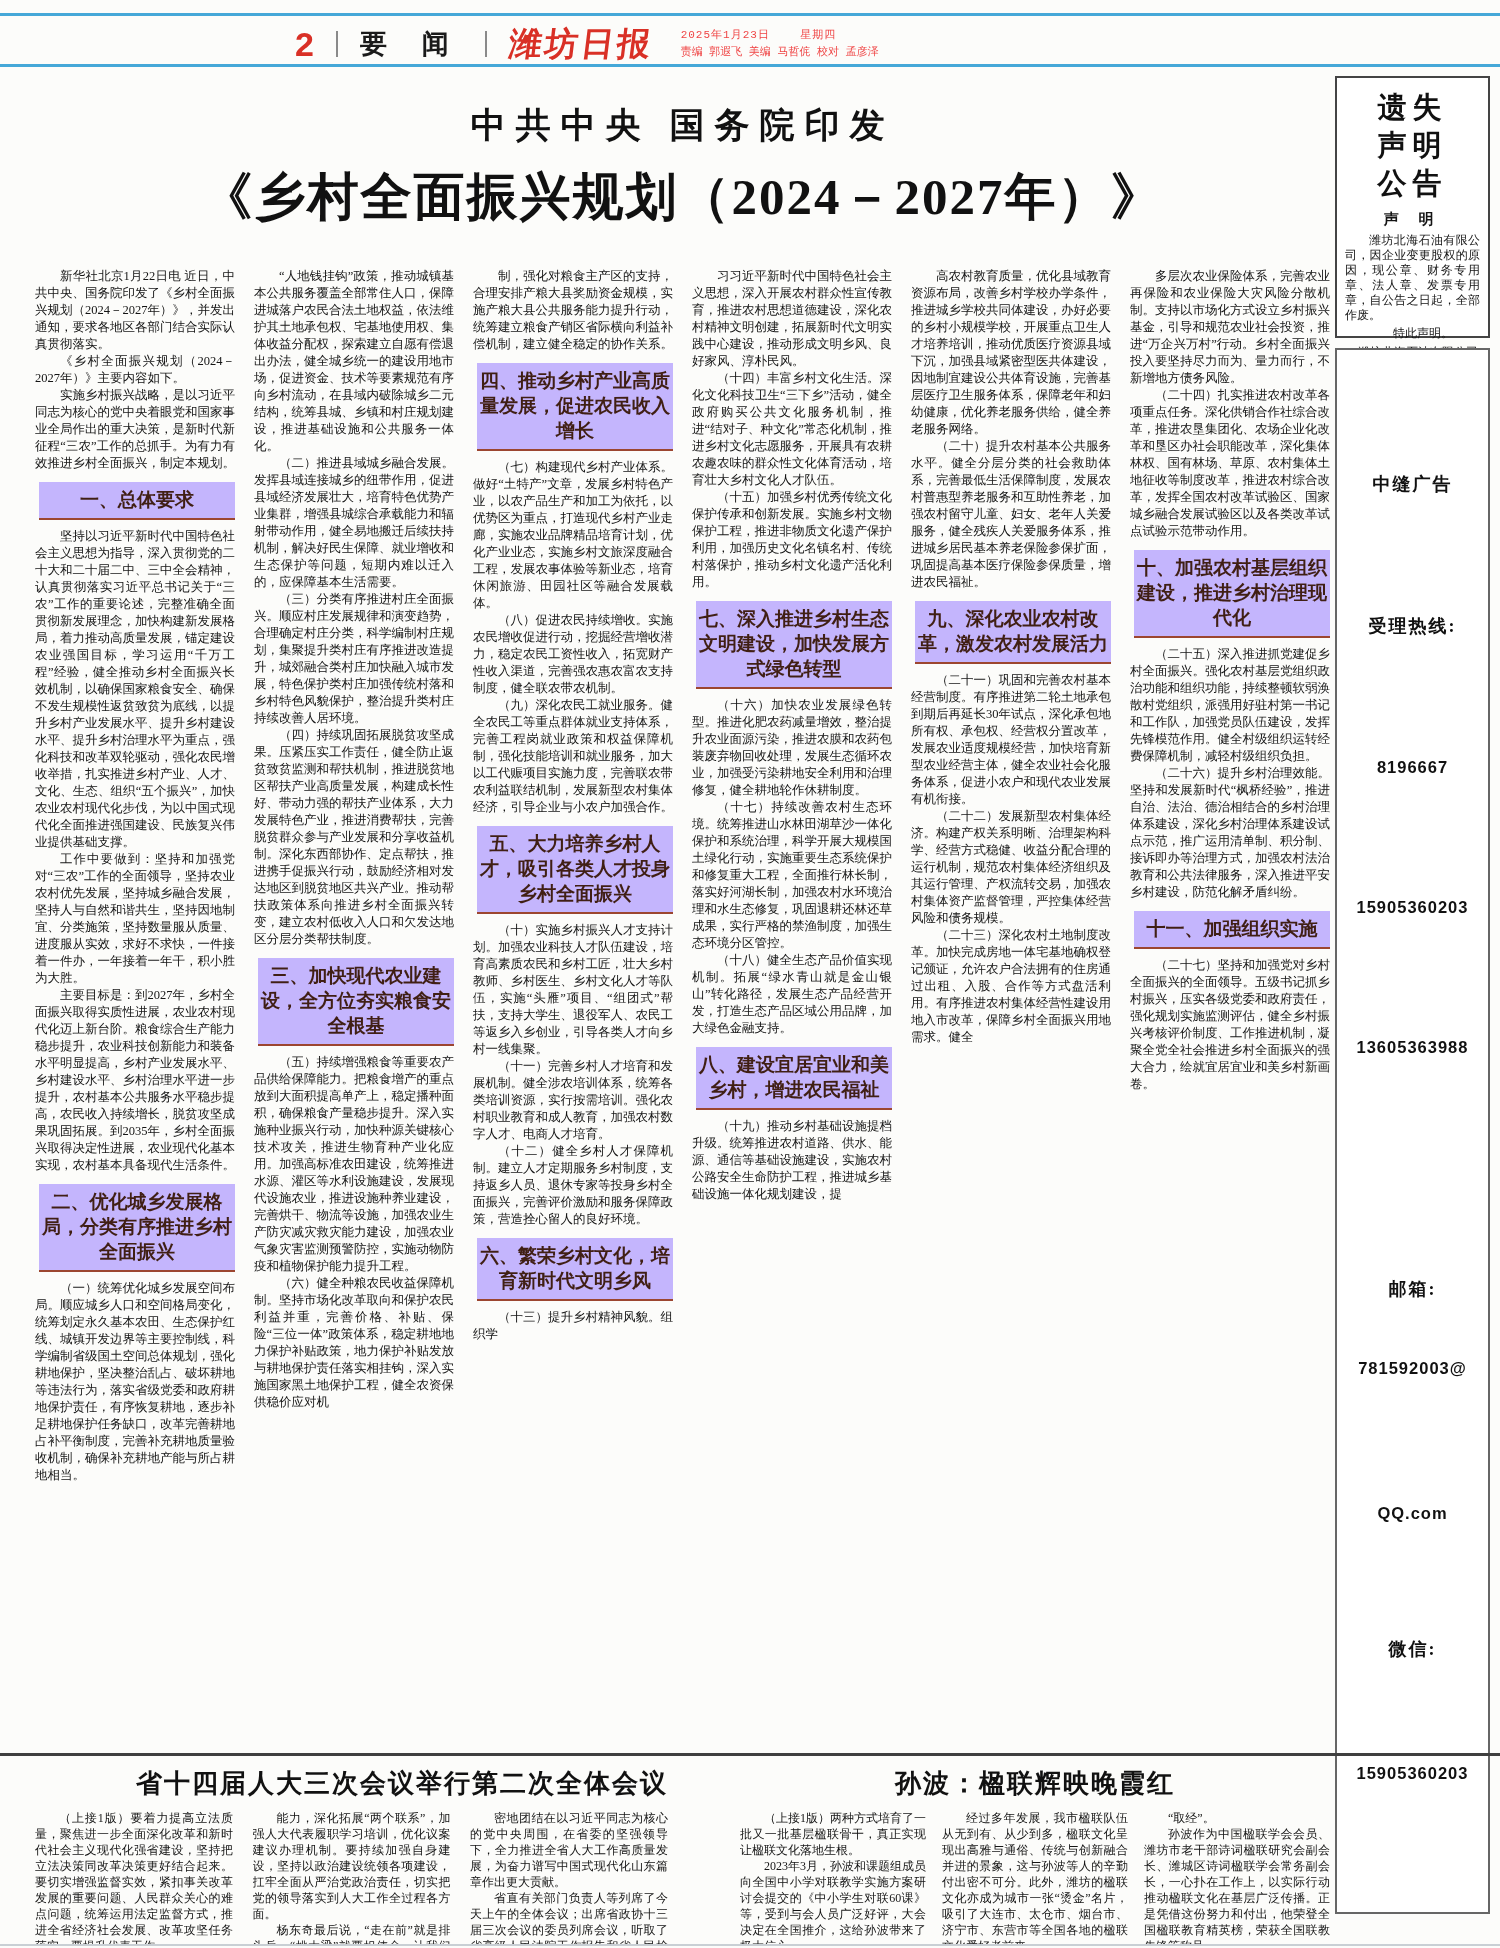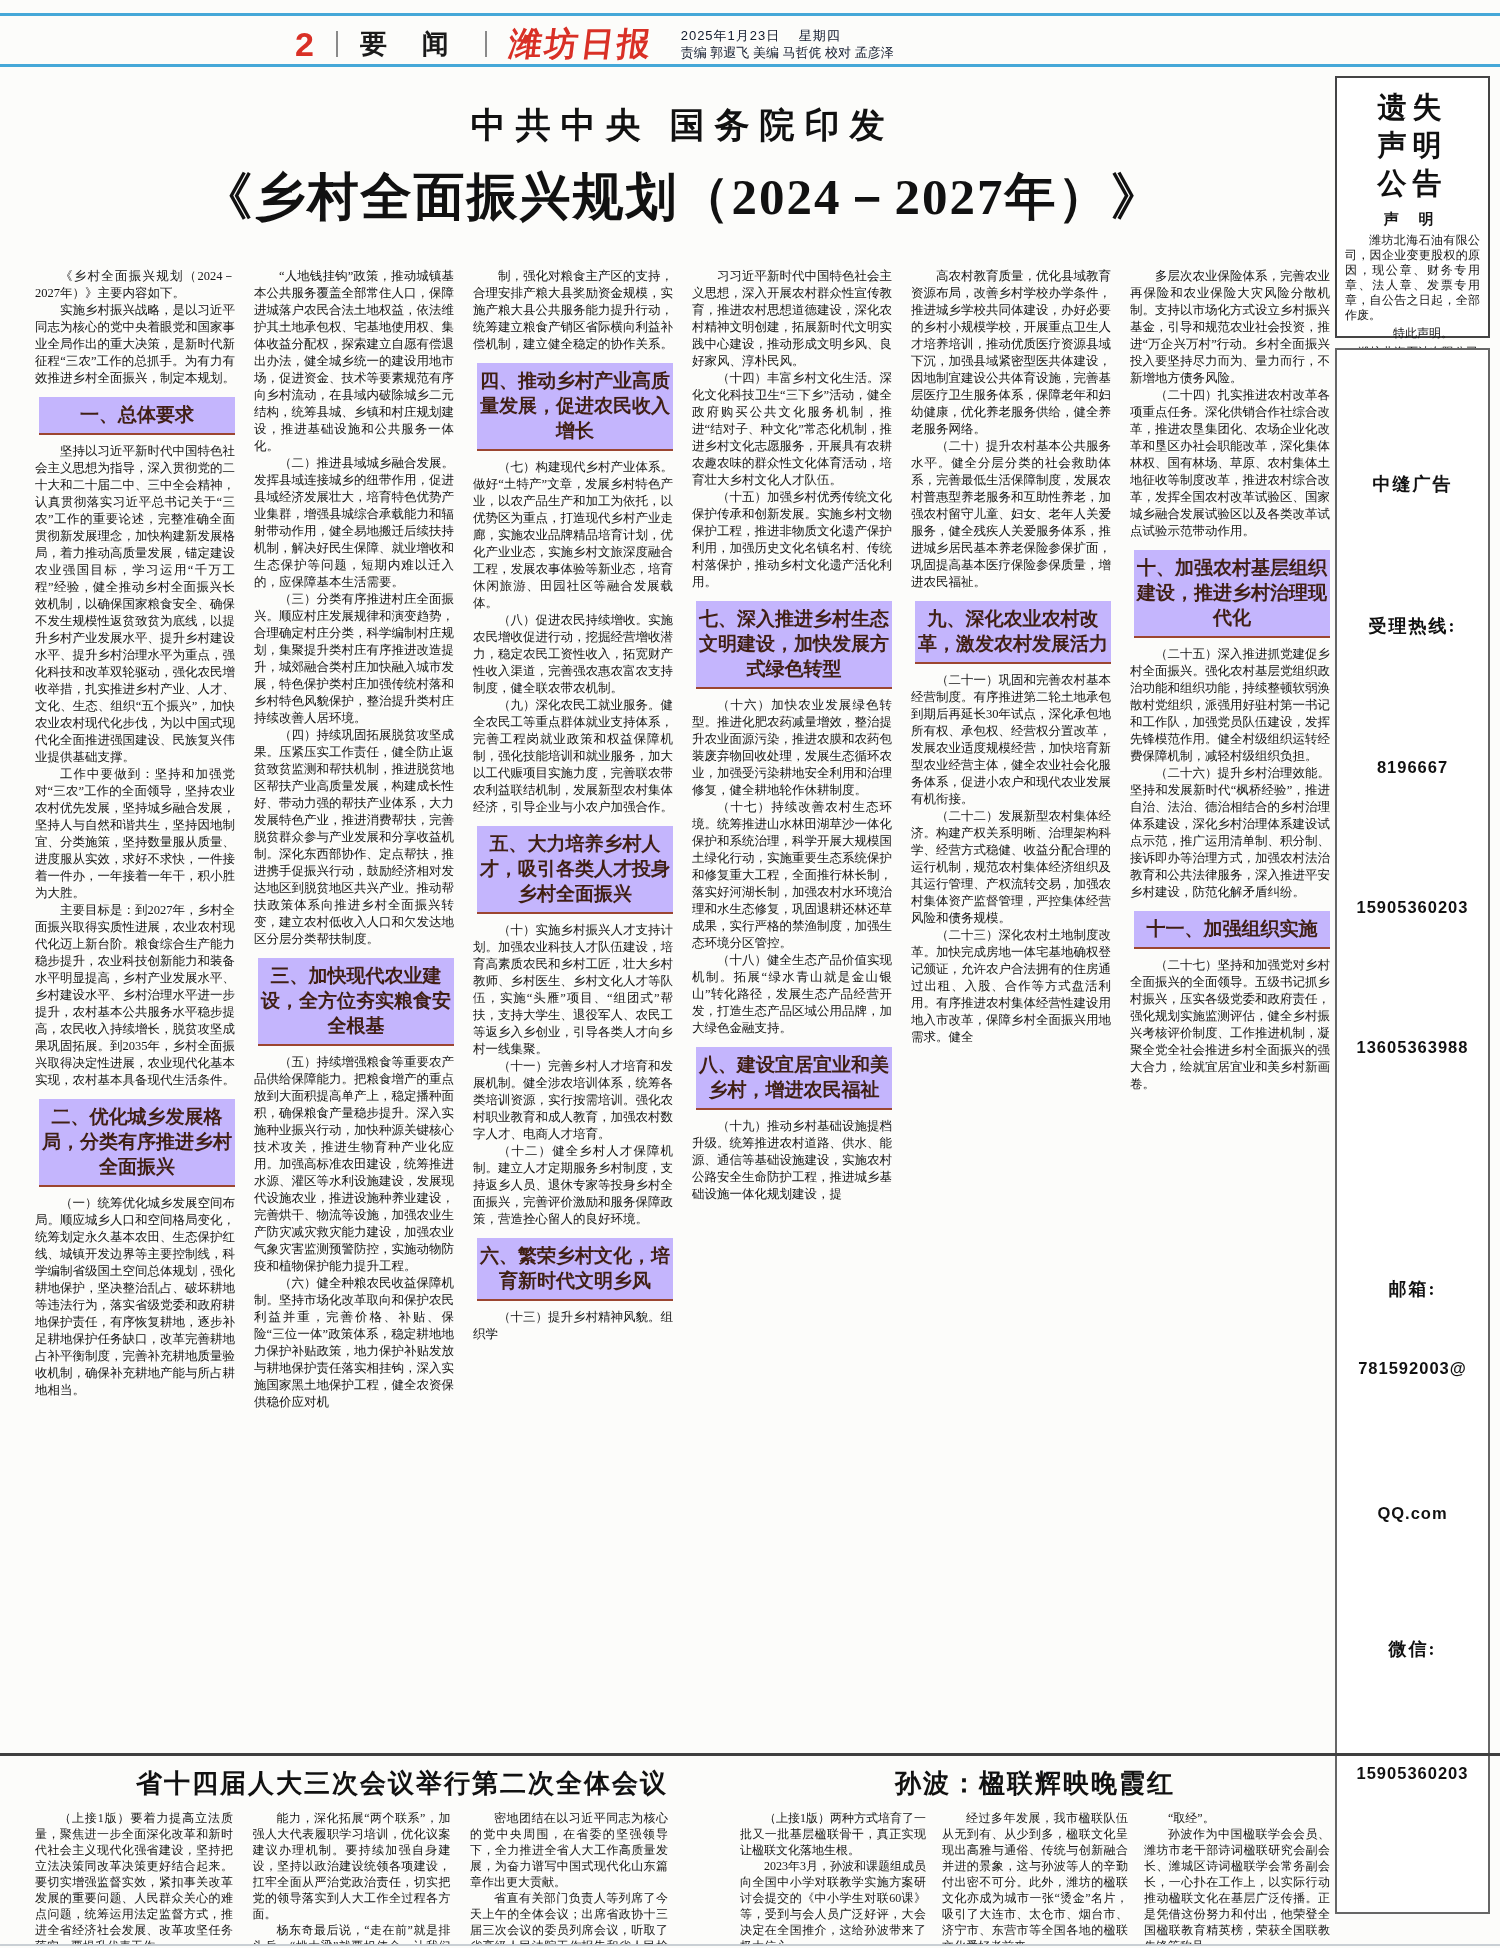--- a/index.html
+++ b/index.html
@@ -6,21 +6,21 @@
   body{width:1500px;height:1948px;position:relative;background:#fcfcfa;font-family:"Liberation Serif",serif;color:#141414;overflow:hidden;}
   .abs{position:absolute;}
   
   .topline{left:0;top:13px;width:1500px;height:3px;background:#45a8d8;}
   .headline2line{left:0;top:64px;width:1500px;height:3px;background:#45a8d8;}
   .hdr-row{left:295px;top:26px;width:900px;height:36px;display:flex;align-items:center;}
   .pg-num{color:#d93026;font-size:34px;font-weight:bold;font-family:"Liberation Sans",sans-serif;}
   .hdr-sep{width:2px;height:26px;background:#8a8a8a;margin:0 22px;}
   .sec-name{font-size:27px;font-weight:bold;letter-spacing:14px;color:#1a1a1a;}
   .paper-logo{color:#d93026;font-size:33px;font-weight:900;transform:skewX(-7deg);letter-spacing:3px;margin-right:28px;}
-  .date-blk{font-size:13px;line-height:17px;color:#0f172a;font-family:Liberation Sans, sans-serif;}
+  .date-blk{font-size:11px;line-height:17px;color:#ef4444;font-family:Liberation Mono, monospace;}
   .date-blk .d1{letter-spacing:1px;}
   
   .mh{left:35px;top:96px;width:1295px;text-align:center;font-weight:900;color:#111;}
   .mh1{font-size:35px;letter-spacing:10px;line-height:60px;}
   .mh2{font-size:51px;letter-spacing:2px;line-height:66px;margin-top:8px;}
   
   .cols-wrap{left:35px;top:268px;width:1295px;height:1482px;display:flex;justify-content:space-between;overflow:hidden;}
   .col{width:200px;height:1482px;overflow:hidden;}
   .para{margin:0;text-indent:2em;text-align:justify;font-size:12.5px;line-height:17px;}
   .subhead{margin:10px 0 8px 4px;padding:5px 3px 6px 3px;background:#c4b5fd;border-bottom:2px solid #9c4630;color:#401f14;font-weight:bold;font-size:19px;line-height:25px;text-align:center;}
@@ -65,20 +65,21 @@
   </span>
 </div>
 
 <div class="abs mh">
   <div class="mh1">中共中央 国务院印发</div>
   <div class="mh2">《乡村全面振兴规划（2024－2027年）》</div>
 </div>
 
 <div class="abs cols-wrap" id="main-cols">
     <div class="col">
+      <p class="para">新华社北京1月22日电 近日，中共中央、国务院印发了《乡村全面振兴规划（2024－2027年）》，并发出通知，要求各地区各部门结合实际认真贯彻落实。</p>
       <p class="para">《乡村全面振兴规划（2024－2027年）》主要内容如下。</p>
       <p class="para">实施乡村振兴战略，是以习近平同志为核心的党中央着眼党和国家事业全局作出的重大决策，是新时代新征程“三农”工作的总抓手。为有力有效推进乡村全面振兴，制定本规划。</p>
       <div class="subhead">一、总体要求</div>
       <p class="para">坚持以习近平新时代中国特色社会主义思想为指导，深入贯彻党的二十大和二十届二中、三中全会精神，认真贯彻落实习近平总书记关于“三农”工作的重要论述，完整准确全面贯彻新发展理念，加快构建新发展格局，着力推动高质量发展，锚定建设农业强国目标，学习运用“千万工程”经验，健全推动乡村全面振兴长效机制，以确保国家粮食安全、确保不发生规模性返贫致贫为底线，以提升乡村产业发展水平、提升乡村建设水平、提升乡村治理水平为重点，强化科技和改革双轮驱动，强化农民增收举措，扎实推进乡村产业、人才、文化、生态、组织“五个振兴”，加快农业农村现代化步伐，为以中国式现代化全面推进强国建设、民族复兴伟业提供基础支撑。</p>
       <p class="para">工作中要做到：坚持和加强党对“三农”工作的全面领导，坚持农业农村优先发展，坚持城乡融合发展，坚持人与自然和谐共生，坚持因地制宜、分类施策，坚持数量服从质量、进度服从实效，求好不求快，一件接着一件办，一年接着一年干，积小胜为大胜。</p>
       <p class="para">主要目标是：到2027年，乡村全面振兴取得实质性进展，农业农村现代化迈上新台阶。粮食综合生产能力稳步提升，农业科技创新能力和装备水平明显提高，乡村产业发展水平、乡村建设水平、乡村治理水平进一步提升，农村基本公共服务水平稳步提高，农民收入持续增长，脱贫攻坚成果巩固拓展。到2035年，乡村全面振兴取得决定性进展，农业现代化基本实现，农村基本具备现代生活条件。</p>
       <div class="subhead">二、优化城乡发展格局，分类有序推进乡村全面振兴</div>
       <p class="para">（一）统筹优化城乡发展空间布局。顺应城乡人口和空间格局变化，统筹划定永久基本农田、生态保护红线、城镇开发边界等主要控制线，科学编制省级国土空间总体规划，强化耕地保护，坚决整治乱占、破坏耕地等违法行为，落实省级党委和政府耕地保护责任，有序恢复耕地，逐步补足耕地保护任务缺口，改革完善耕地占补平衡制度，完善补充耕地质量验收机制，确保补充耕地产能与所占耕地相当。</p>
     </div>
     <div class="col">

